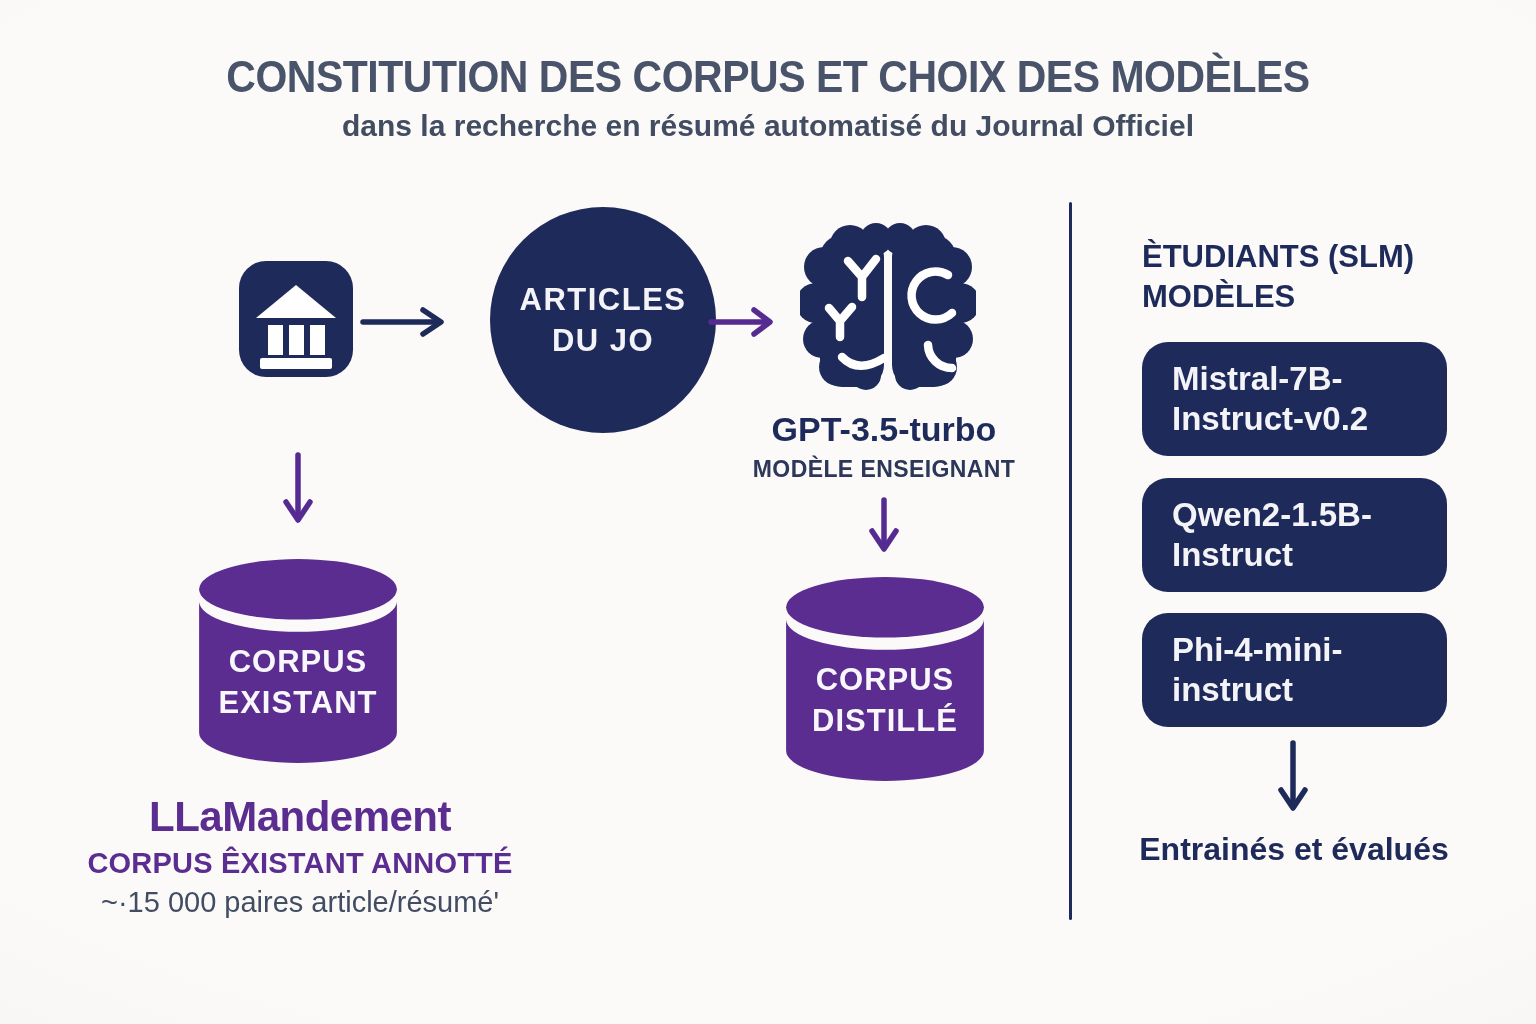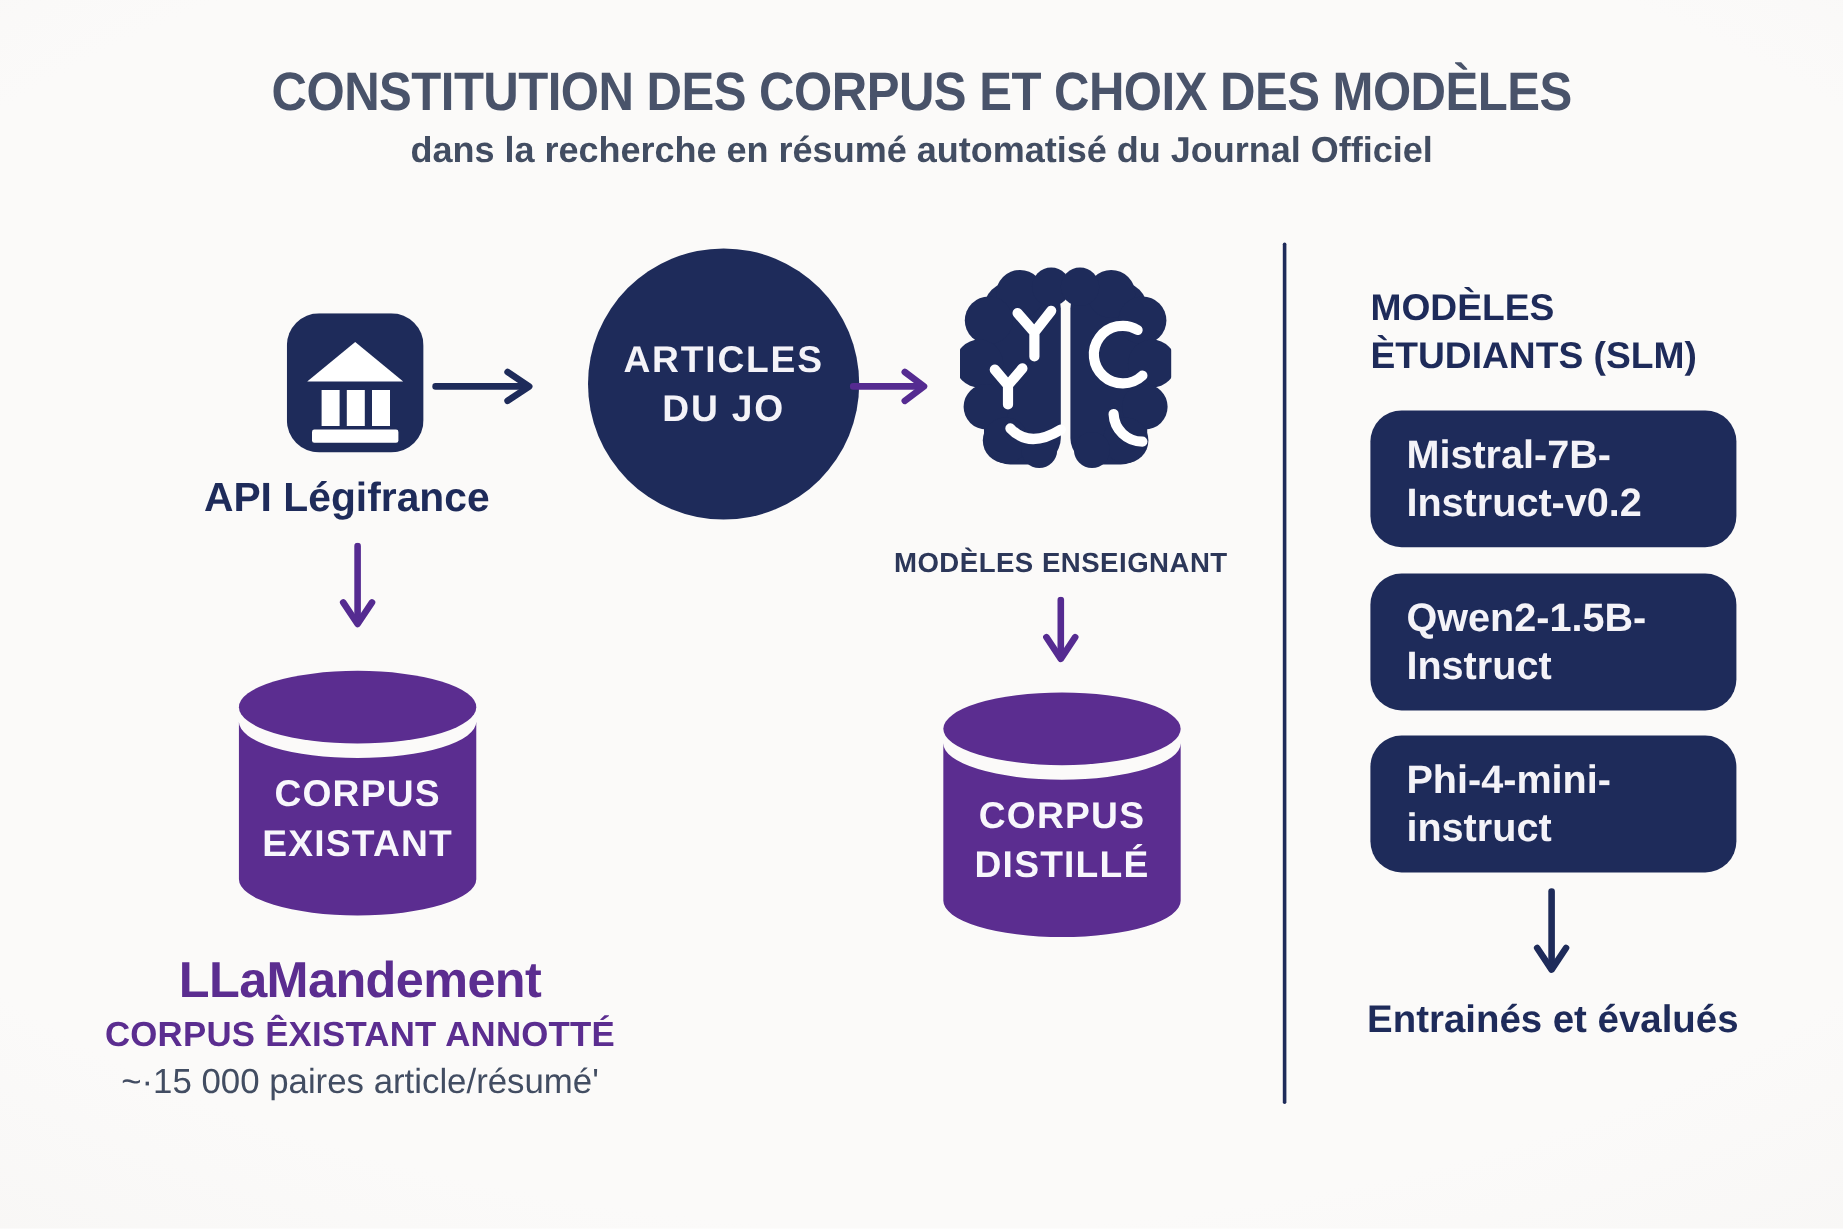--- a/index.html
+++ b/index.html
@@ -113,21 +113,20 @@
   <div class="subtitle">dans la recherche en résumé automatisé du Journal Officiel</div>
 
   <svg class="abs" style="left:239px; top:261px;" width="114" height="116" viewBox="0 0 114 116">
     <rect x="0" y="0" width="114" height="116" rx="27" fill="#1e2b5a"></rect>
     <polygon points="57,24 97,57 17,57" fill="#ffffff"></polygon>
     <rect x="29" y="64" width="15" height="30" fill="#ffffff"></rect>
     <rect x="50" y="64" width="15" height="30" fill="#ffffff"></rect>
     <rect x="71" y="64" width="15" height="30" fill="#ffffff"></rect>
     <rect x="21" y="97" width="72" height="11" rx="2" fill="#ffffff"></rect>
   </svg>
-  <div class="api-label">API Légifrance</div>
 
   <svg class="abs" style="left:360px; top:306px;" width="96" height="32">
     <line class="navy-stroke" x1="3" y1="16" x2="79" y2="16"></line>
     <polyline class="navy-stroke" points="63,4 81,16 63,28"></polyline>
   </svg>
 
   <div class="articles-circle">
     <span>ARTICLES</span>
     <span>DU JO</span>
   </div>
@@ -155,21 +154,22 @@
       <circle cx="154" cy="128" r="19"></circle>
       <circle cx="138" cy="156" r="19"></circle>
       <circle cx="110" cy="164" r="15"></circle>
     </g>
     <path class="brain-detail" d="M62,86 L62,66 L48,50 M62,66 L76,48"></path>
     <path class="brain-detail" d="M40,126 L40,110 L29,97 M40,110 L52,96"></path>
     <path class="brain-detail" d="M42,146 Q58,163 84,147"></path>
     <path class="brain-detail" d="M148,64 A24,24 0 1 0 152,102"></path>
     <path class="brain-detail" d="M128,134 A24,24 0 0 0 152,157"></path>
   </svg>
-  <div class="teacher-role">MODÈLES ENSEIGNANT</div>
+  <div class="teacher-name">GPT-3.5-turbo</div>
+  <div class="teacher-role">MODÈLE ENSEIGNANT</div>
 
   <svg class="abs" style="left:282px; top:452px;" width="32" height="84">
     <line class="purple-stroke" x1="16" y1="3" x2="16" y2="64"></line>
     <polyline class="purple-stroke" points="4,50 16,68 28,50"></polyline>
   </svg>
 
   <svg class="abs" style="left:196px; top:553px;" width="204" height="220" viewBox="0 0 200 218">
     <ellipse cx="100" cy="36" rx="98" ry="30" fill="#5b2d90"></ellipse>
     <path d="M2,48 L2,178 A98,30 0 0 0 198,178 L198,48 A98,30 0 0 1 2,48 Z" fill="#5b2d90"></path>
   </svg>
@@ -191,22 +191,22 @@
     <path d="M2,48 L2,178 A98,30 0 0 0 198,178 L198,48 A98,30 0 0 1 2,48 Z" fill="#5b2d90"></path>
   </svg>
   <div class="cyl-text cyl-text-mid">
     <span>CORPUS</span>
     <span>DISTILLÉ</span>
   </div>
 
   <div class="divider"></div>
 
   <div class="students-heading">
+    <span>ÈTUDIANTS (SLM)</span>
     <span>MODÈLES</span>
-    <span>ÈTUDIANTS (SLM)</span>
   </div>
 
   <div class="model-box model-box-1">
     <span>Mistral-7B-</span>
     <span>Instruct-v0.2</span>
   </div>
   <div class="model-box model-box-2">
     <span>Qwen2-1.5B-</span>
     <span>Instruct</span>
   </div>

